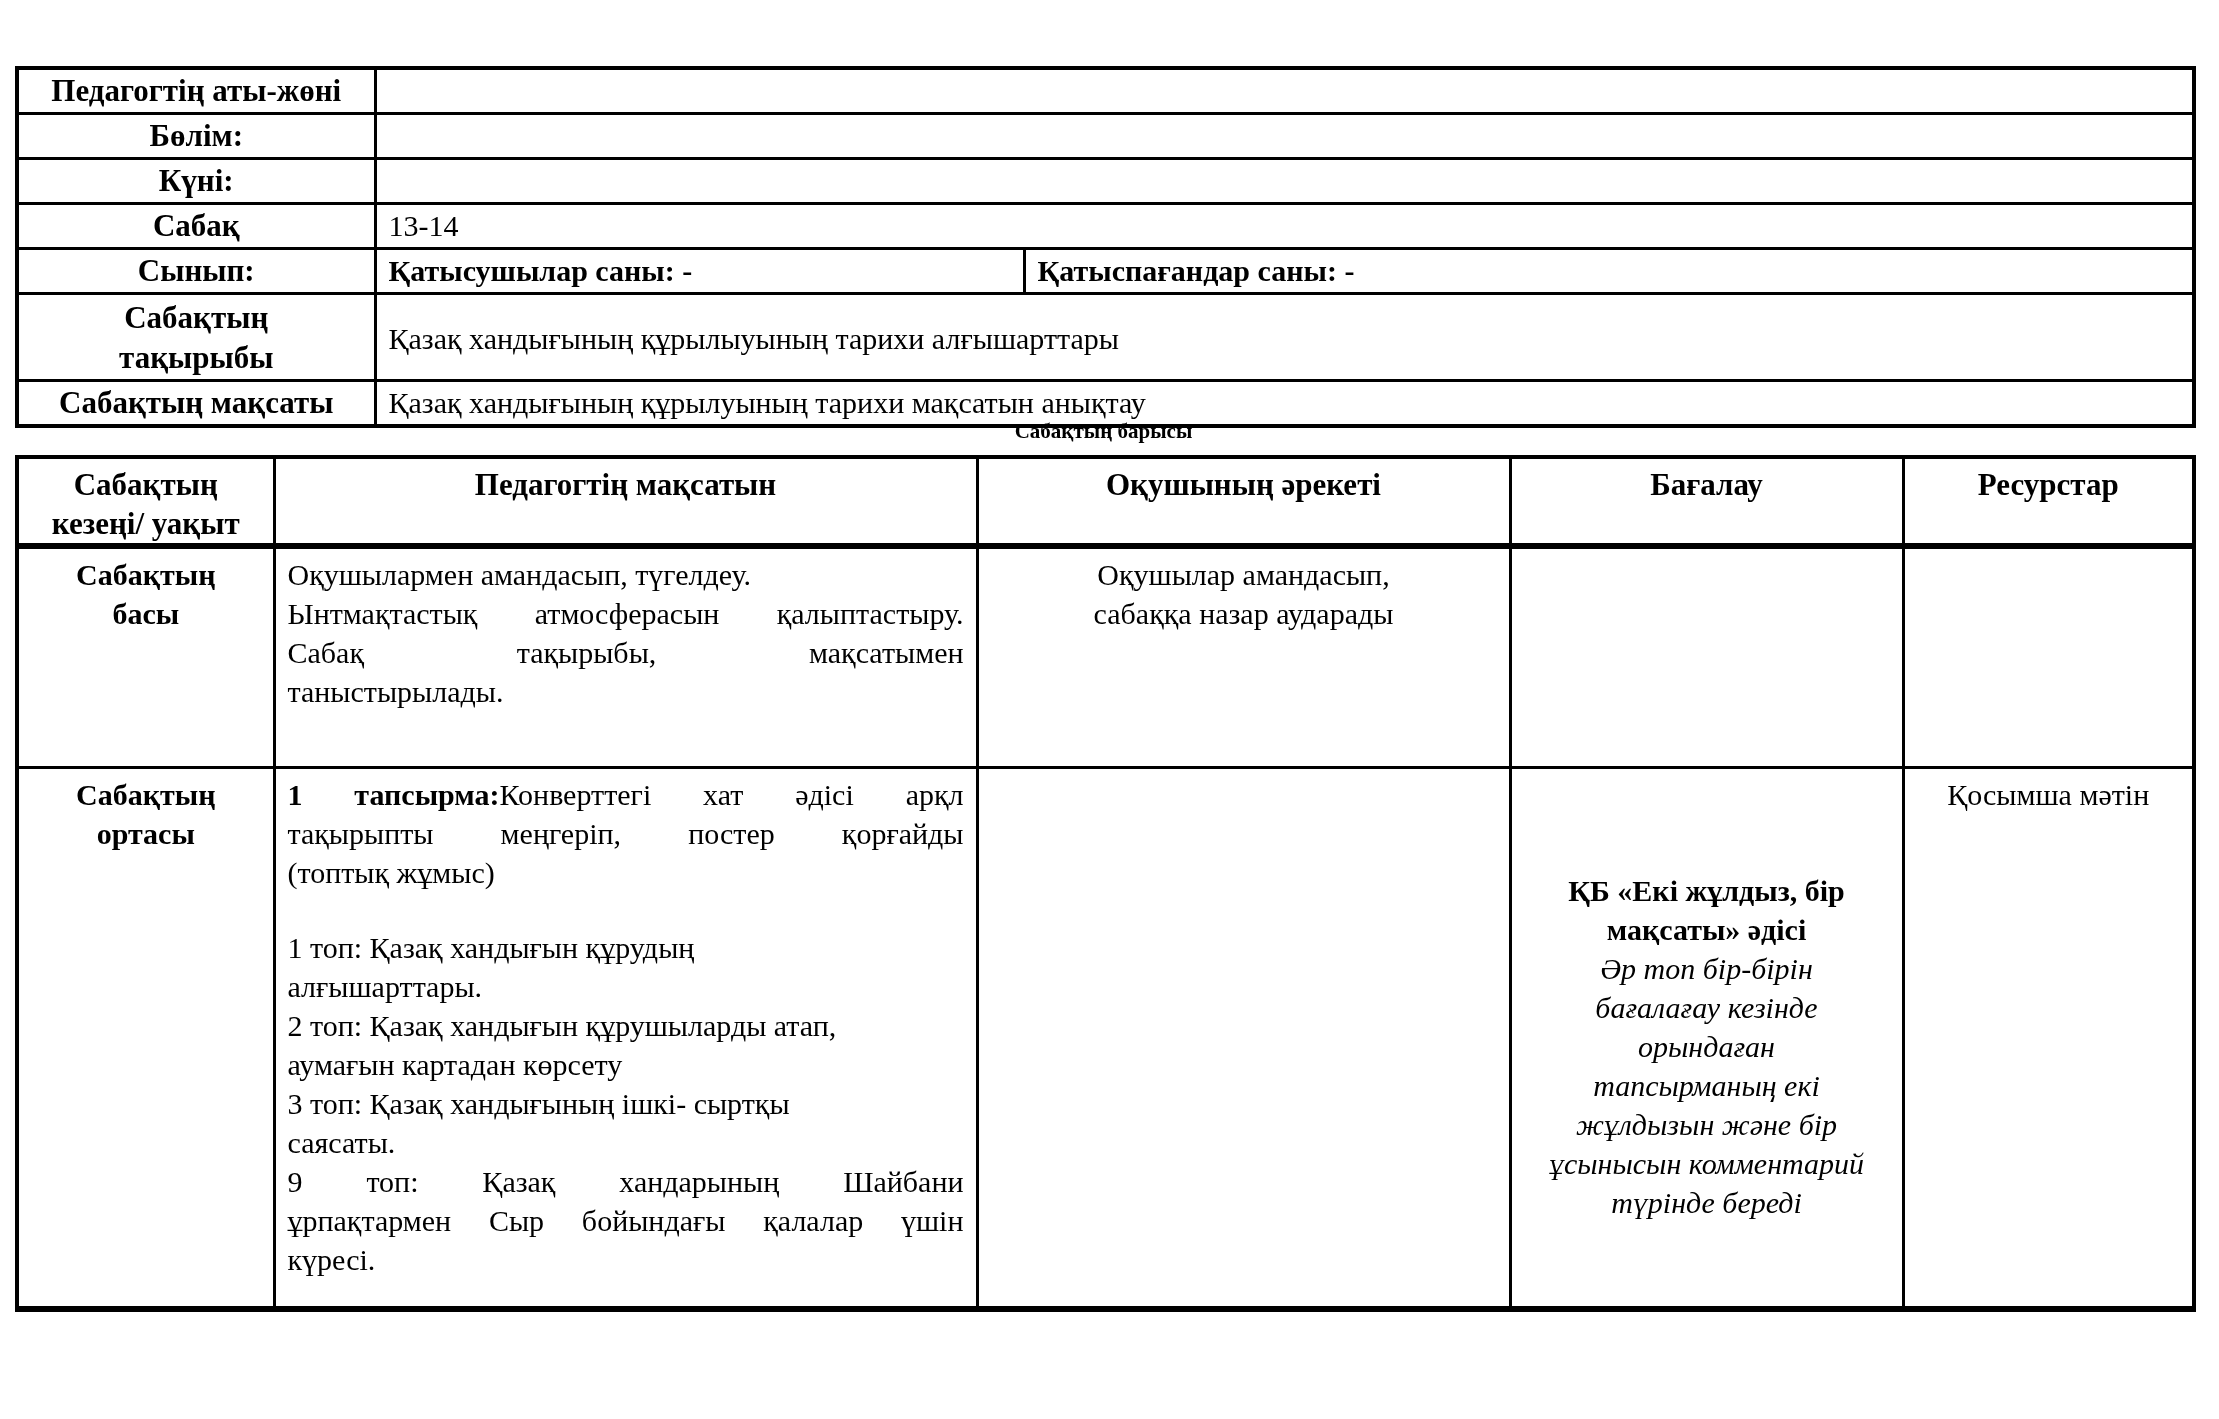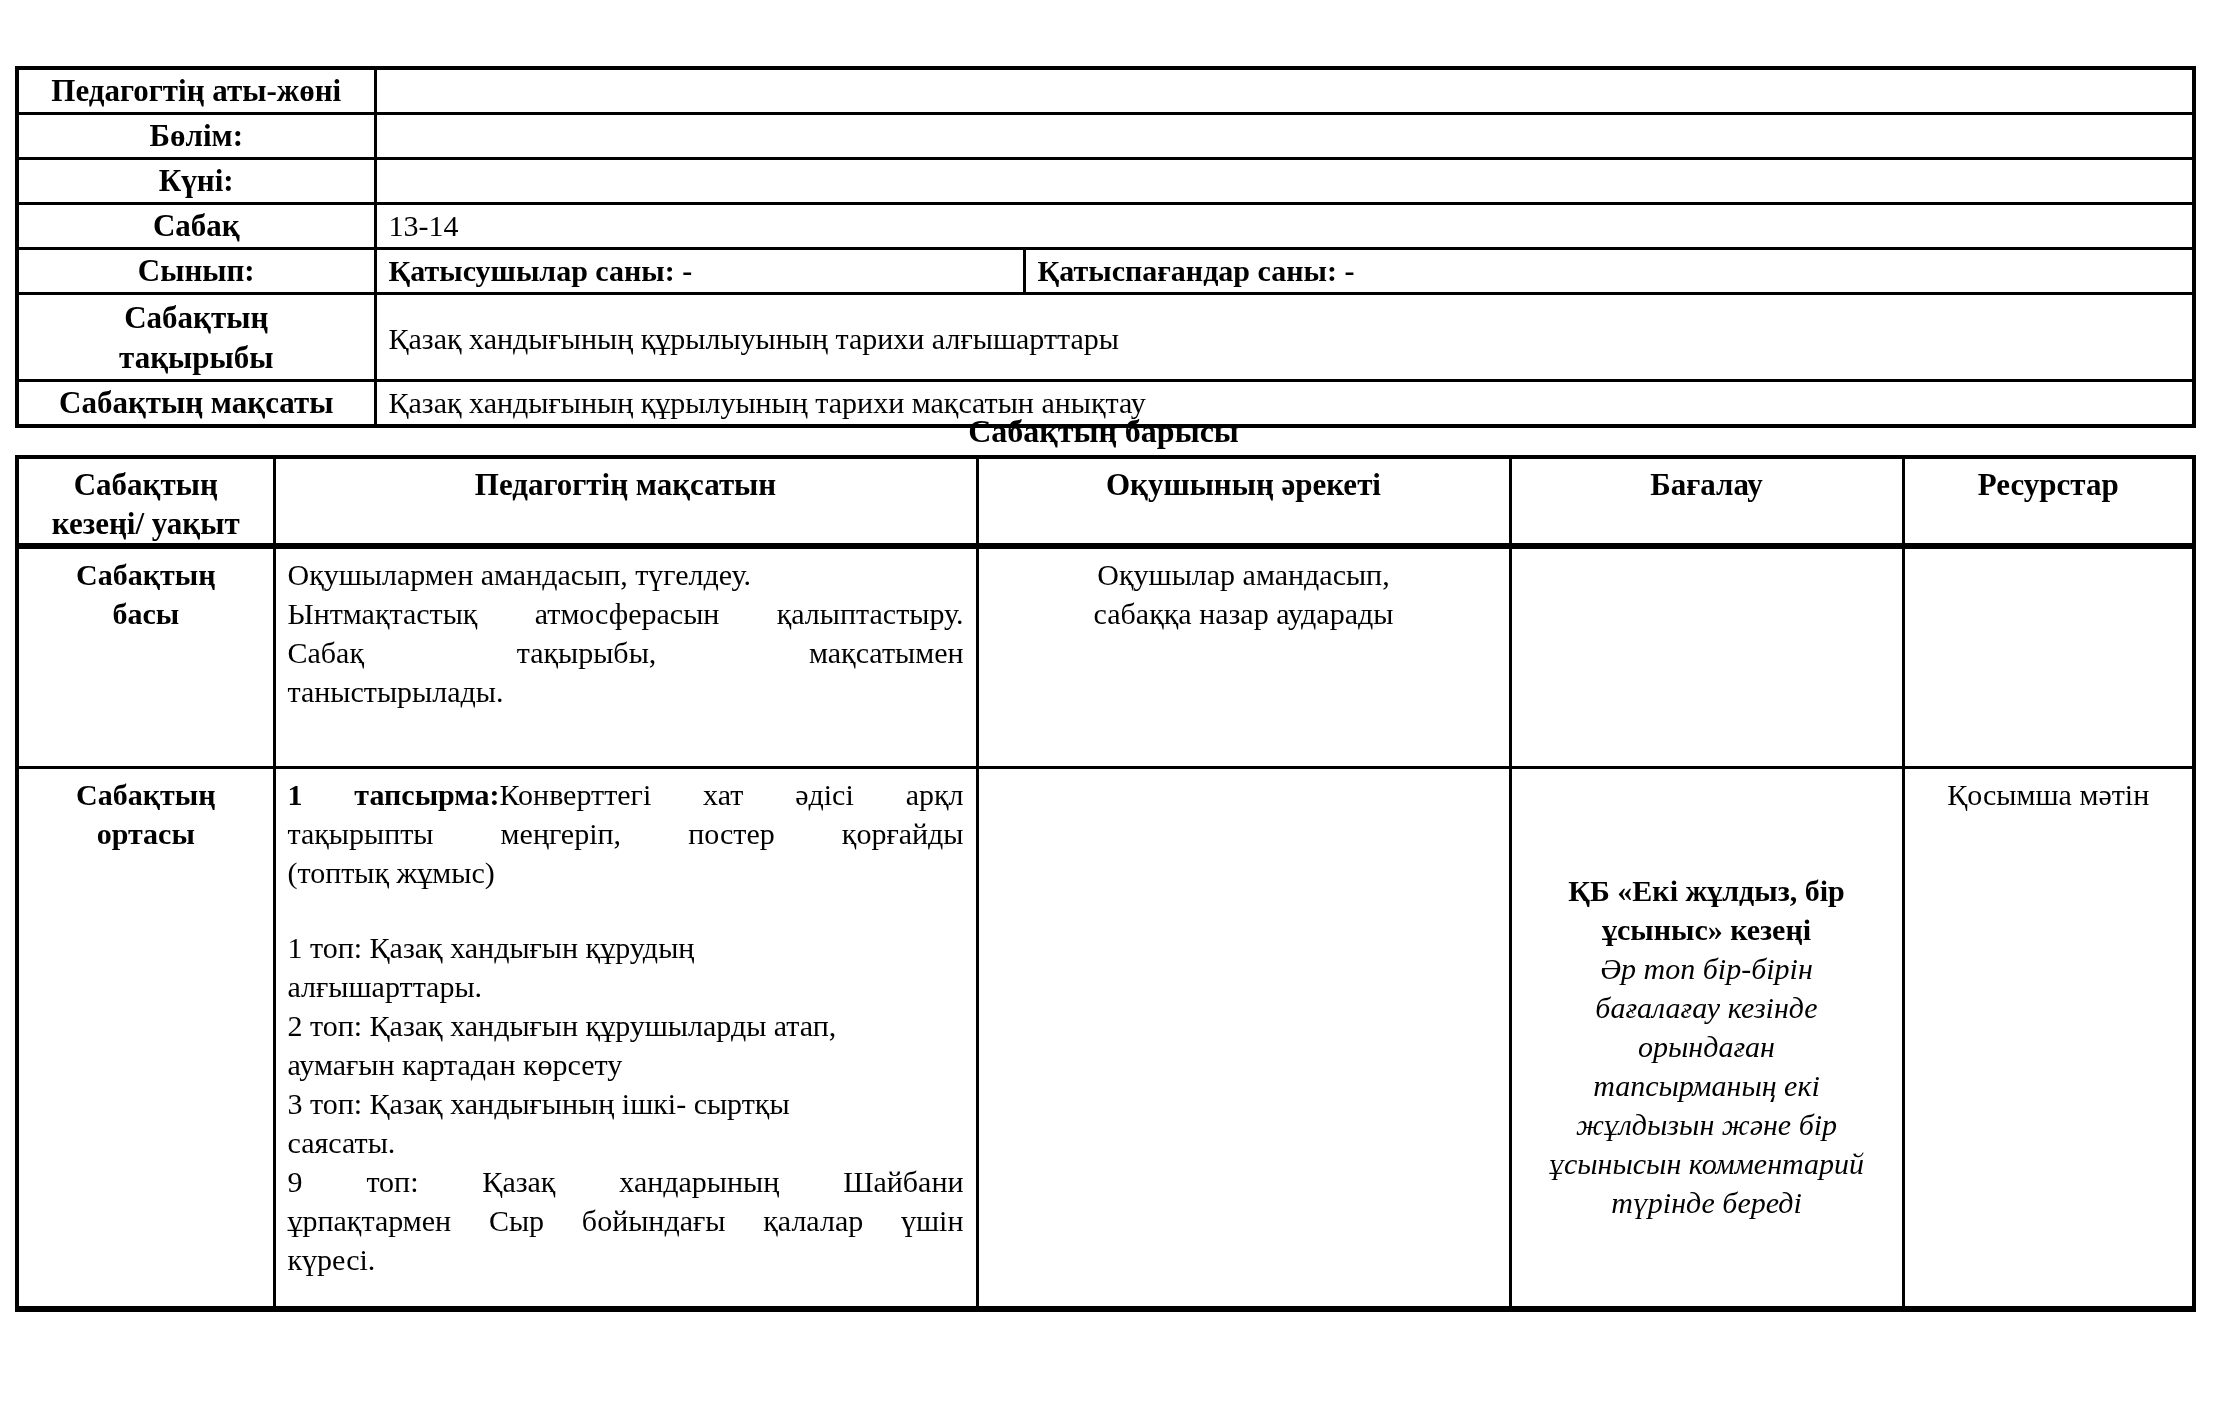--- a/index.html
+++ b/index.html
@@ -24,21 +24,21 @@
     font-size: 31px; line-height: 40px;
   }
   .val { font-size: 30px; line-height: 40px; padding: 0 12px; }
   .bval { font-weight: bold; }
   .vtop { vertical-align: top; padding-top: 3px; }
 
   
   .heading {
     position: absolute; left: 15px; top: 410px; width: 2177px;
     text-align: center; font-weight: bold;
-    font-size: 32px; line-height: 43px;
+    font-size: 21px; line-height: 43px;
   }
 
   
   .t2 { position: absolute; left: 15px; top: 455px; width: 2177px; border: 4px solid #000; border-bottom-width: 6px; }
   .t2 td {
     border: 3px solid #000;
     vertical-align: top;
     font-size: 30px; line-height: 39px;
     padding: 6px 12px 0 12px;
     overflow: hidden;
@@ -161,21 +161,21 @@
       <span class="ln">3 топ: Қазақ хандығының ішкі- сыртқы</span>
       <span class="ln">саясаты.</span>
       <span class="ln jl">9 топ: Қазақ хандарының Шайбани</span>
       <span class="ln jl">ұрпақтармен Сыр бойындағы қалалар үшін</span>
       <span class="ln">күресі.</span>
     </td>
     <td></td>
     <td>
       <span class="ln assess-title">
         <span class="ln">ҚБ «Екі жұлдыз, бір</span>
-        <span class="ln">ұсыныс» кезеңі</span>
+        <span class="ln">мақсаты» әдісі</span>
       </span>
       <span class="ln assess-note">
         <span class="ln">Әр топ бір-бірін</span>
         <span class="ln">бағалағау кезінде</span>
         <span class="ln">орындаған</span>
         <span class="ln">тапсырманың екі</span>
         <span class="ln">жұлдызын және бір</span>
         <span class="ln">ұсынысын комментарий</span>
         <span class="ln">түрінде береді</span>
       </span>

